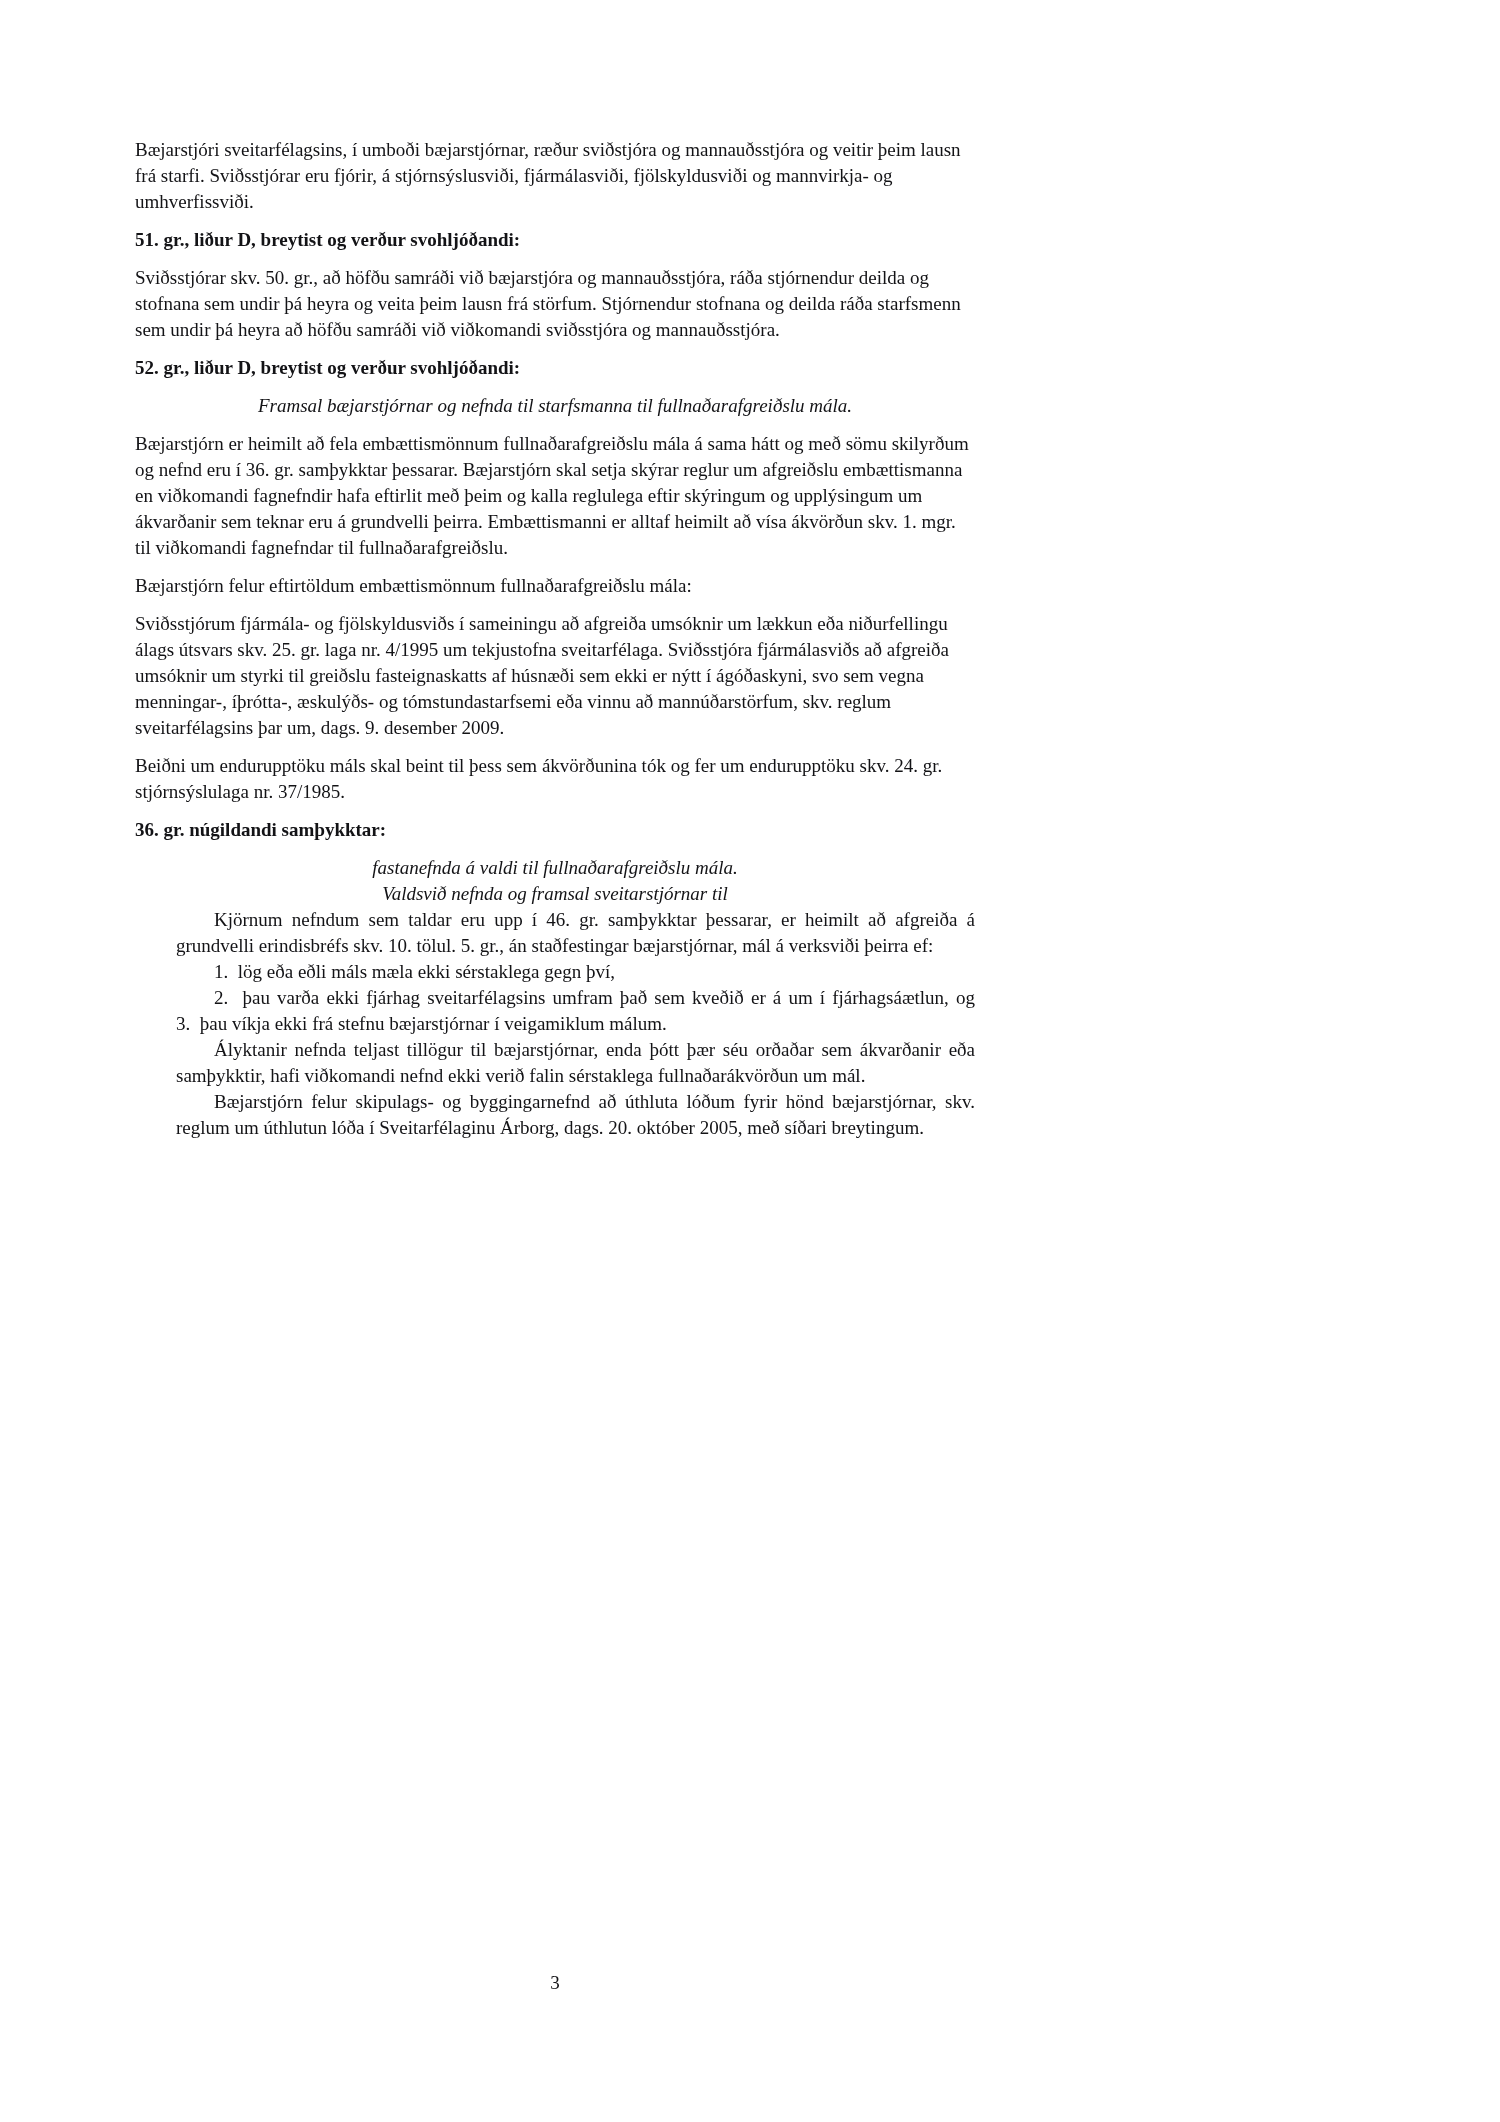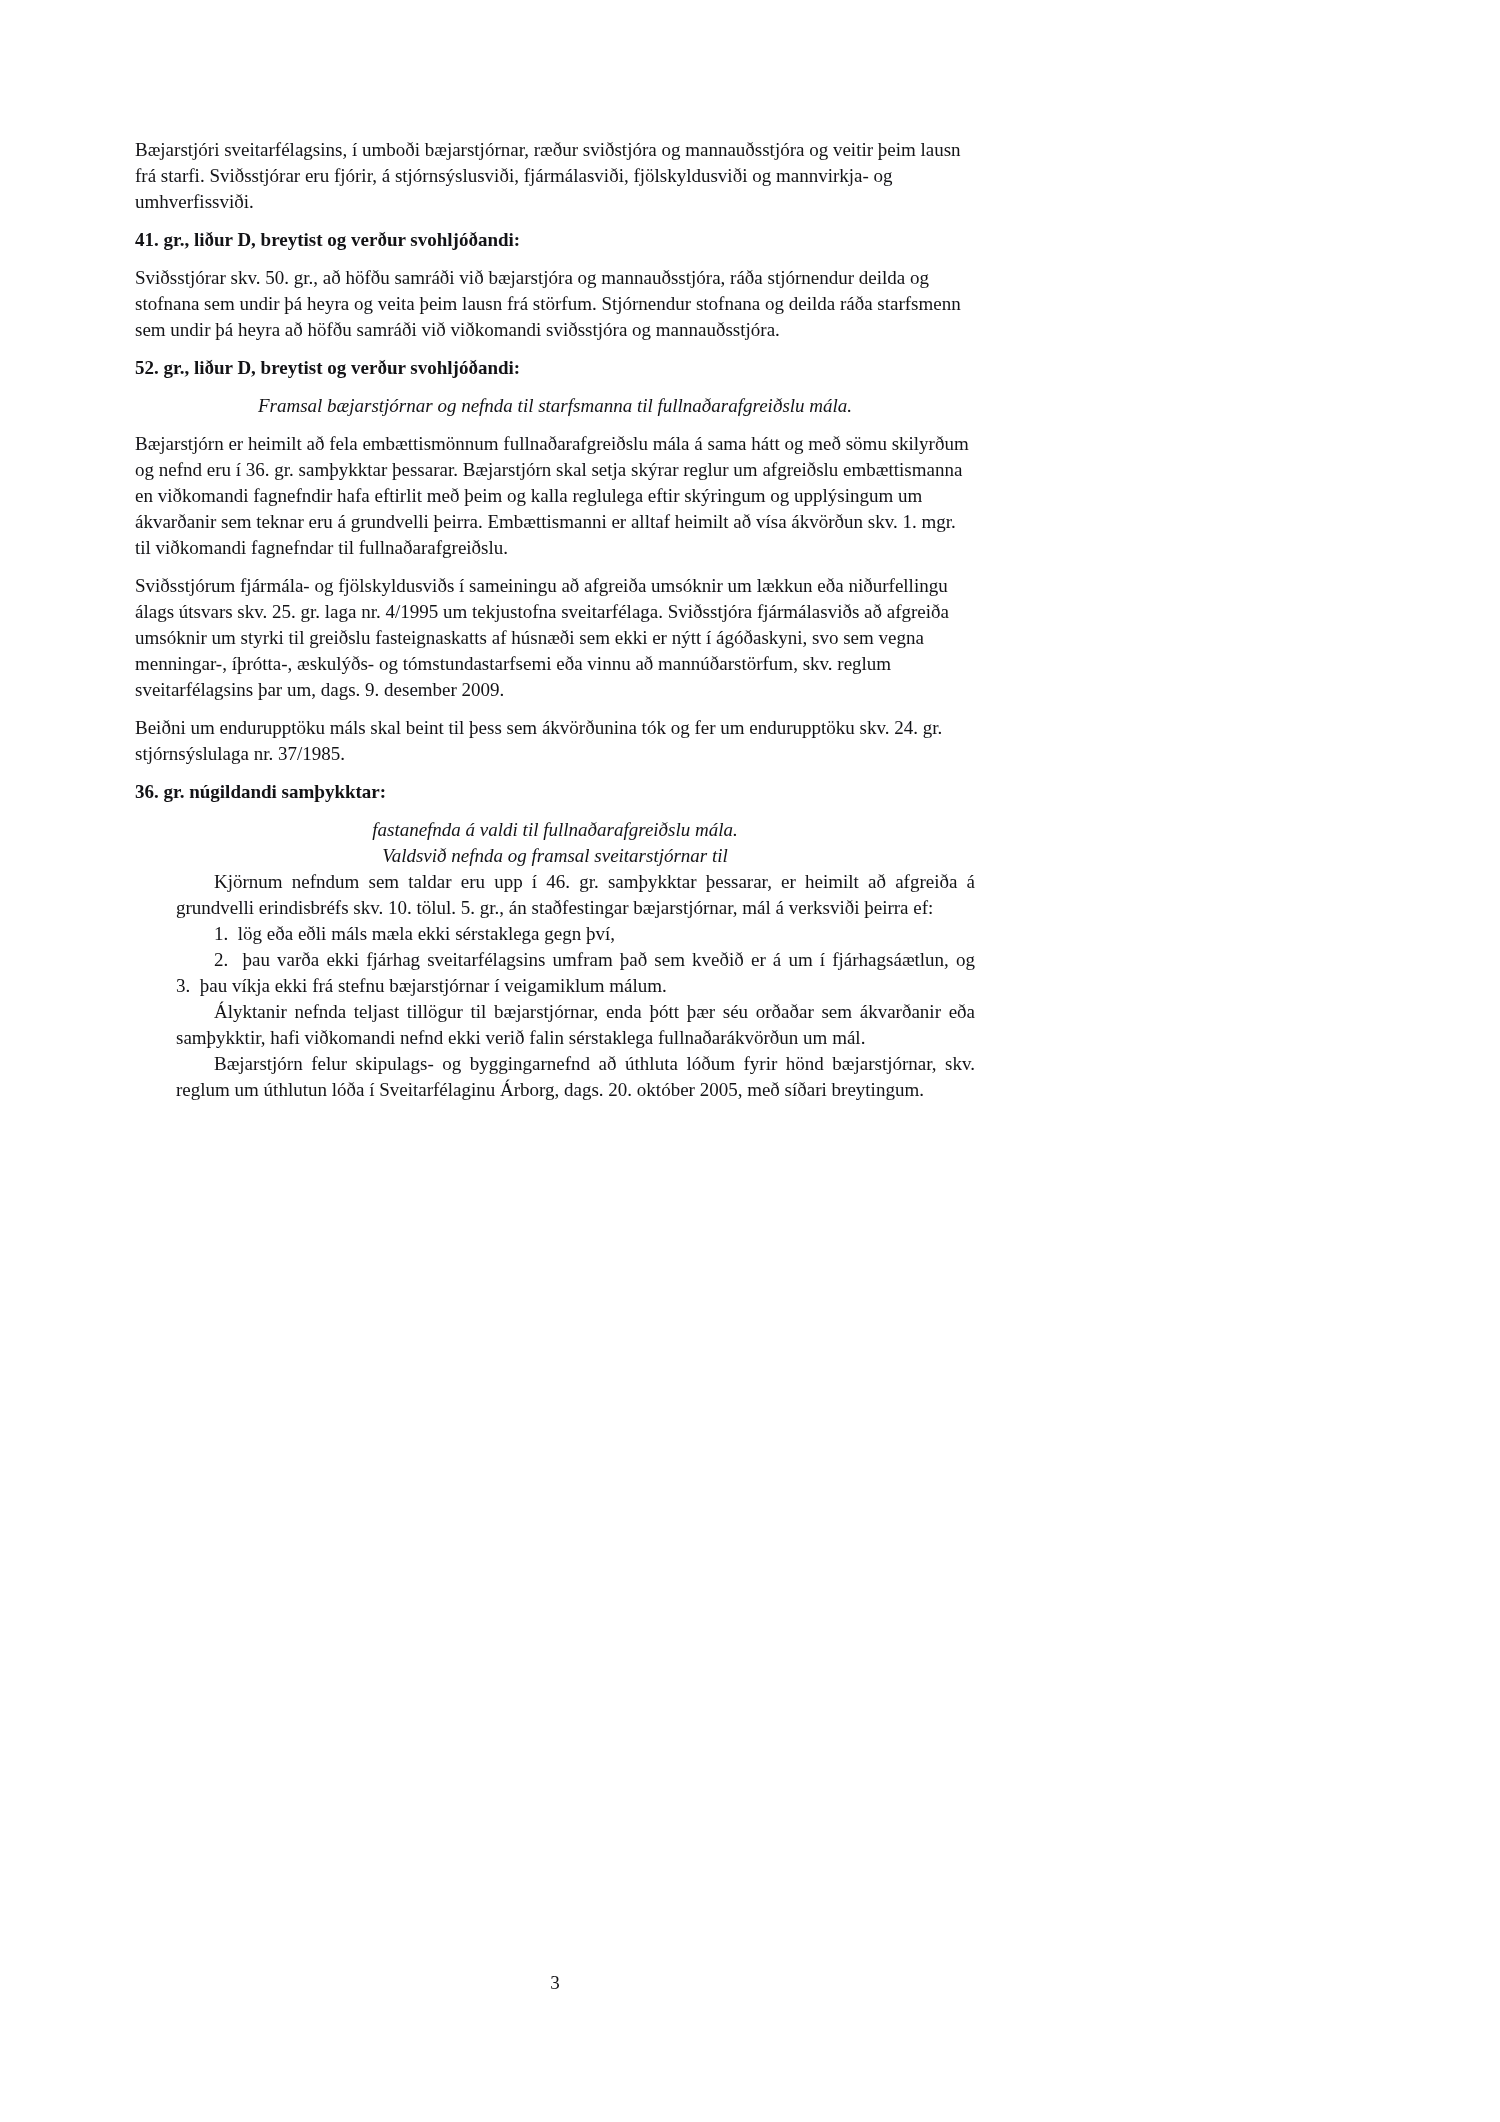--- a/index.html
+++ b/index.html
@@ -55,31 +55,32 @@
   }
 </style>
 </head>
 <body>
 
 <div class="page">
   <div class="column">
 
     <p class="block">Bæjarstjóri sveitarfélagsins, í umboði bæjarstjórnar, ræður sviðstjóra og mannauðsstjóra og veitir þeim lausn frá starfi. Sviðsstjórar eru fjórir, á stjórnsýslusviði, fjármálasviði, fjölskyldusviði og mannvirkja- og umhverfissviði.</p>
 
-    <p class="block heading">41. gr., liður D, breytist og verður svohljóðandi:</p>
+    <p class="block heading">51. gr., liður D, breytist og verður svohljóðandi:</p>
 
 
     <p class="block">Sviðsstjórar skv. 50. gr., að höfðu samráði við bæjarstjóra og mannauðsstjóra, ráða stjórnendur deilda og stofnana sem undir þá heyra og veita þeim lausn frá störfum. Stjórnendur stofnana og deilda ráða starfsmenn sem undir þá heyra að höfðu samráði við viðkomandi sviðsstjóra og mannauðsstjóra.</p>
 
     <p class="block heading">52. gr., liður D, breytist og verður svohljóðandi:</p>
 
     <p class="block center-italic">Framsal bæjarstjórnar og nefnda til starfsmanna til fullnaðarafgreiðslu mála.</p>
 
     <p class="block">Bæjarstjórn er heimilt að fela embættismönnum fullnaðarafgreiðslu mála á sama hátt og með sömu skilyrðum og nefnd eru í 36. gr. samþykktar þessarar. Bæjarstjórn skal setja skýrar reglur um afgreiðslu embættismanna en viðkomandi fagnefndir hafa eftirlit með þeim og kalla reglulega eftir skýringum og upplýsingum um ákvarðanir sem teknar eru á grundvelli þeirra. Embættismanni er alltaf heimilt að vísa ákvörðun skv. 1. mgr. til viðkomandi fagnefndar til fullnaðarafgreiðslu.</p>
 
+    <p class="block">Bæjarstjórn felur eftirtöldum embættismönnum fullnaðarafgreiðslu mála:</p>
 
     <p class="block">Sviðsstjórum fjármála- og fjölskyldusviðs í sameiningu að afgreiða umsóknir um lækkun eða niðurfellingu álags útsvars skv. 25. gr. laga nr. 4/1995 um tekjustofna sveitarfélaga. Sviðsstjóra fjármálasviðs að afgreiða umsóknir um styrki til greiðslu fasteignaskatts af húsnæði sem ekki er nýtt í ágóðaskyni, svo sem vegna menningar-, íþrótta-, æskulýðs- og tómstundastarfsemi eða vinnu að mannúðarstörfum, skv. reglum sveitarfélagsins þar um, dags. 9. desember 2009.</p>
 
     <p class="block">Beiðni um endurupptöku máls skal beint til þess sem ákvörðunina tók og fer um endurupptöku skv. 24. gr. stjórnsýslulaga nr. 37/1985.</p>
 
     <p class="block heading">36. gr. núgildandi samþykktar:</p>
 
     <p class="block center-italic tight">fastanefnda á valdi til fullnaðarafgreiðslu mála.</p>
 
     <p class="block center-italic tight">Valdsvið nefnda og framsal sveitarstjórnar til</p>

